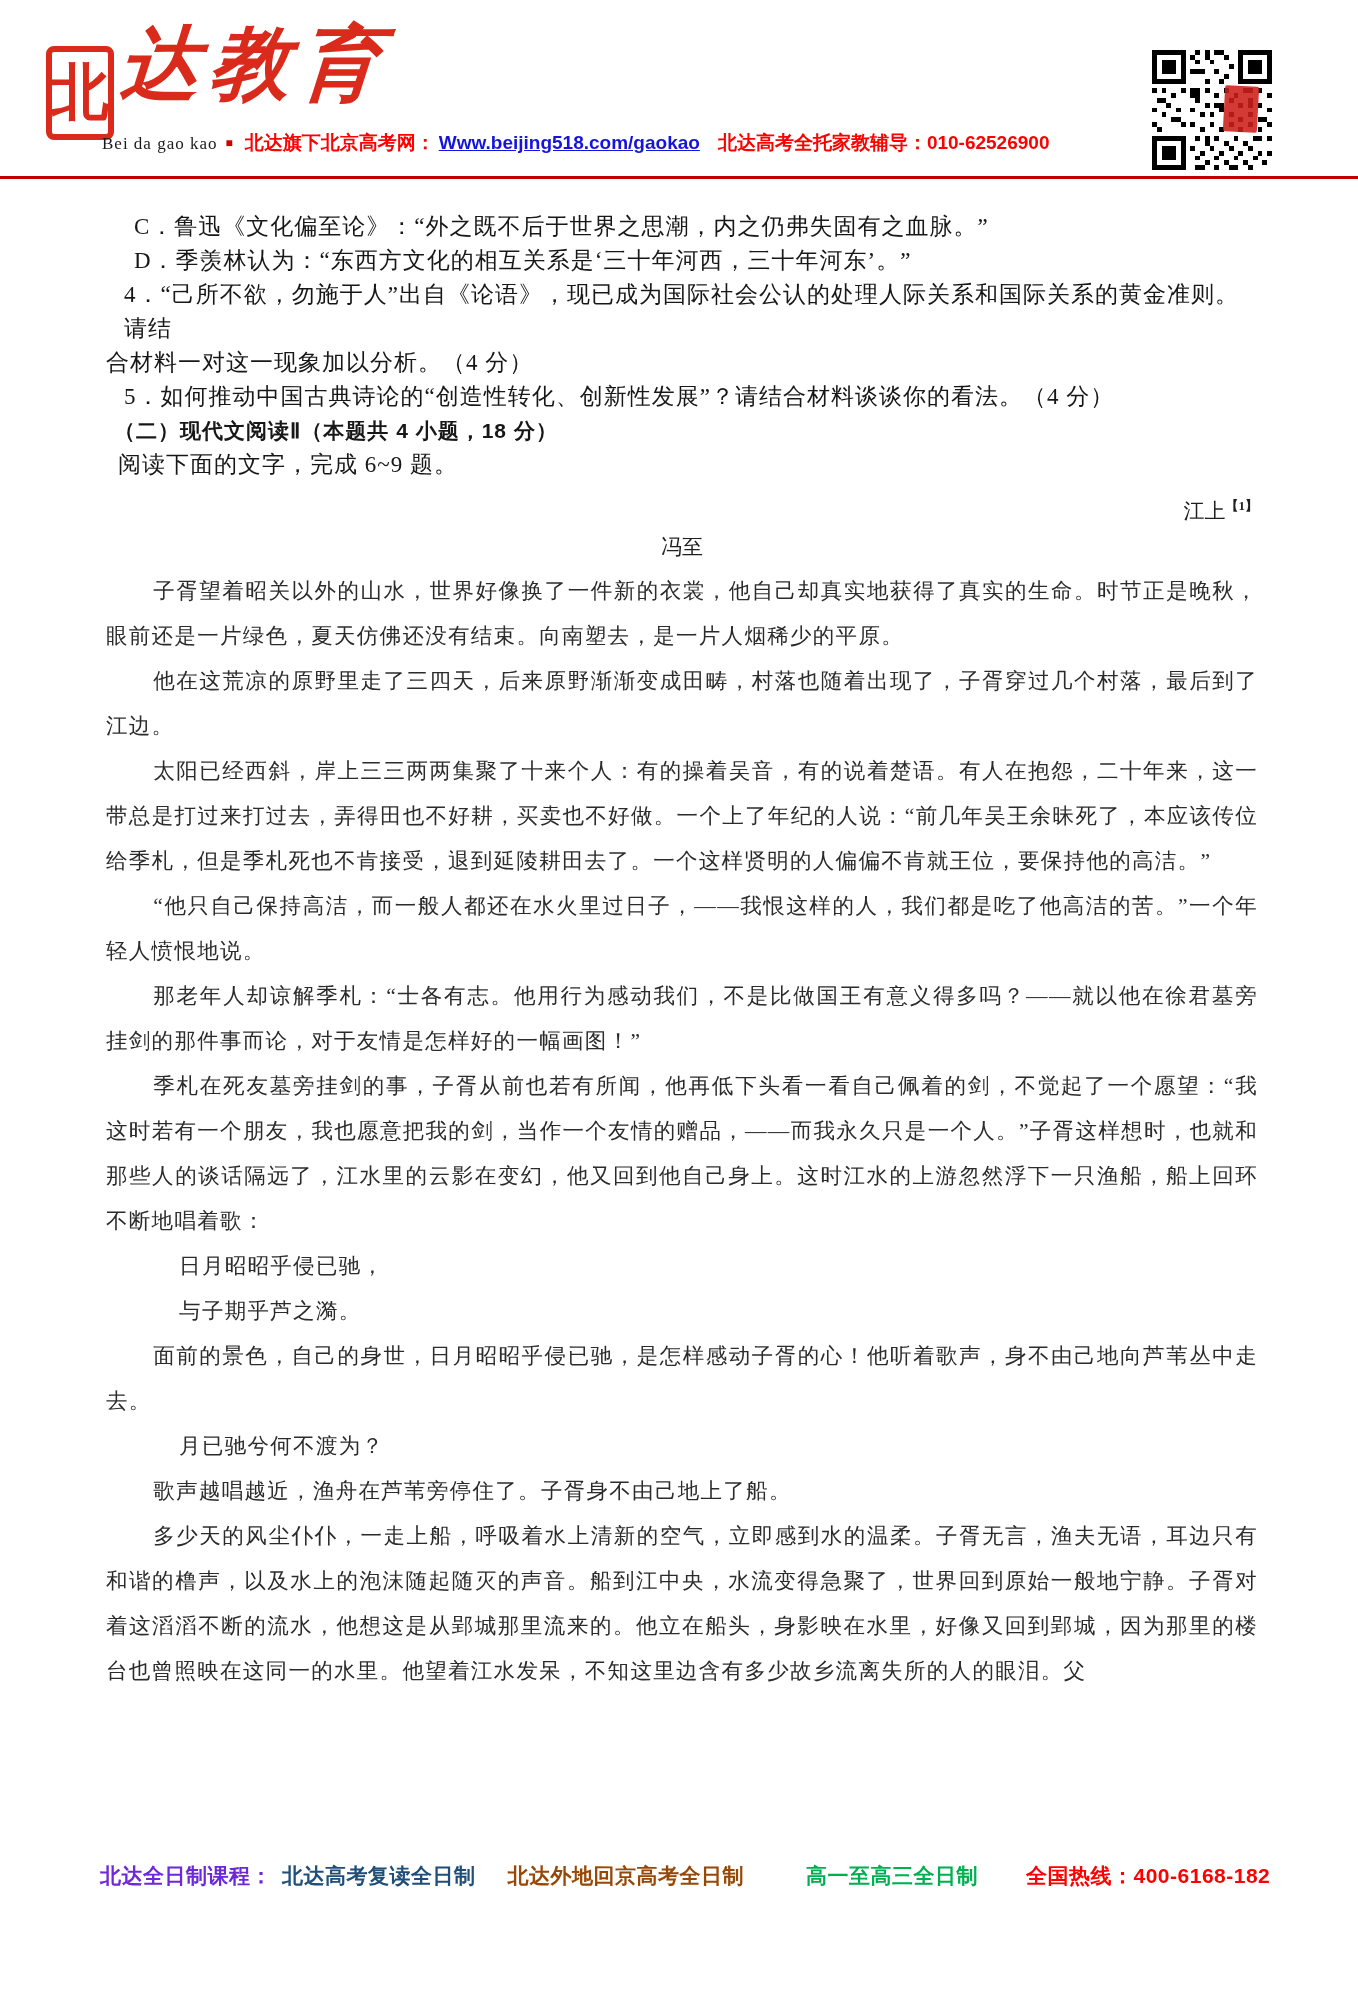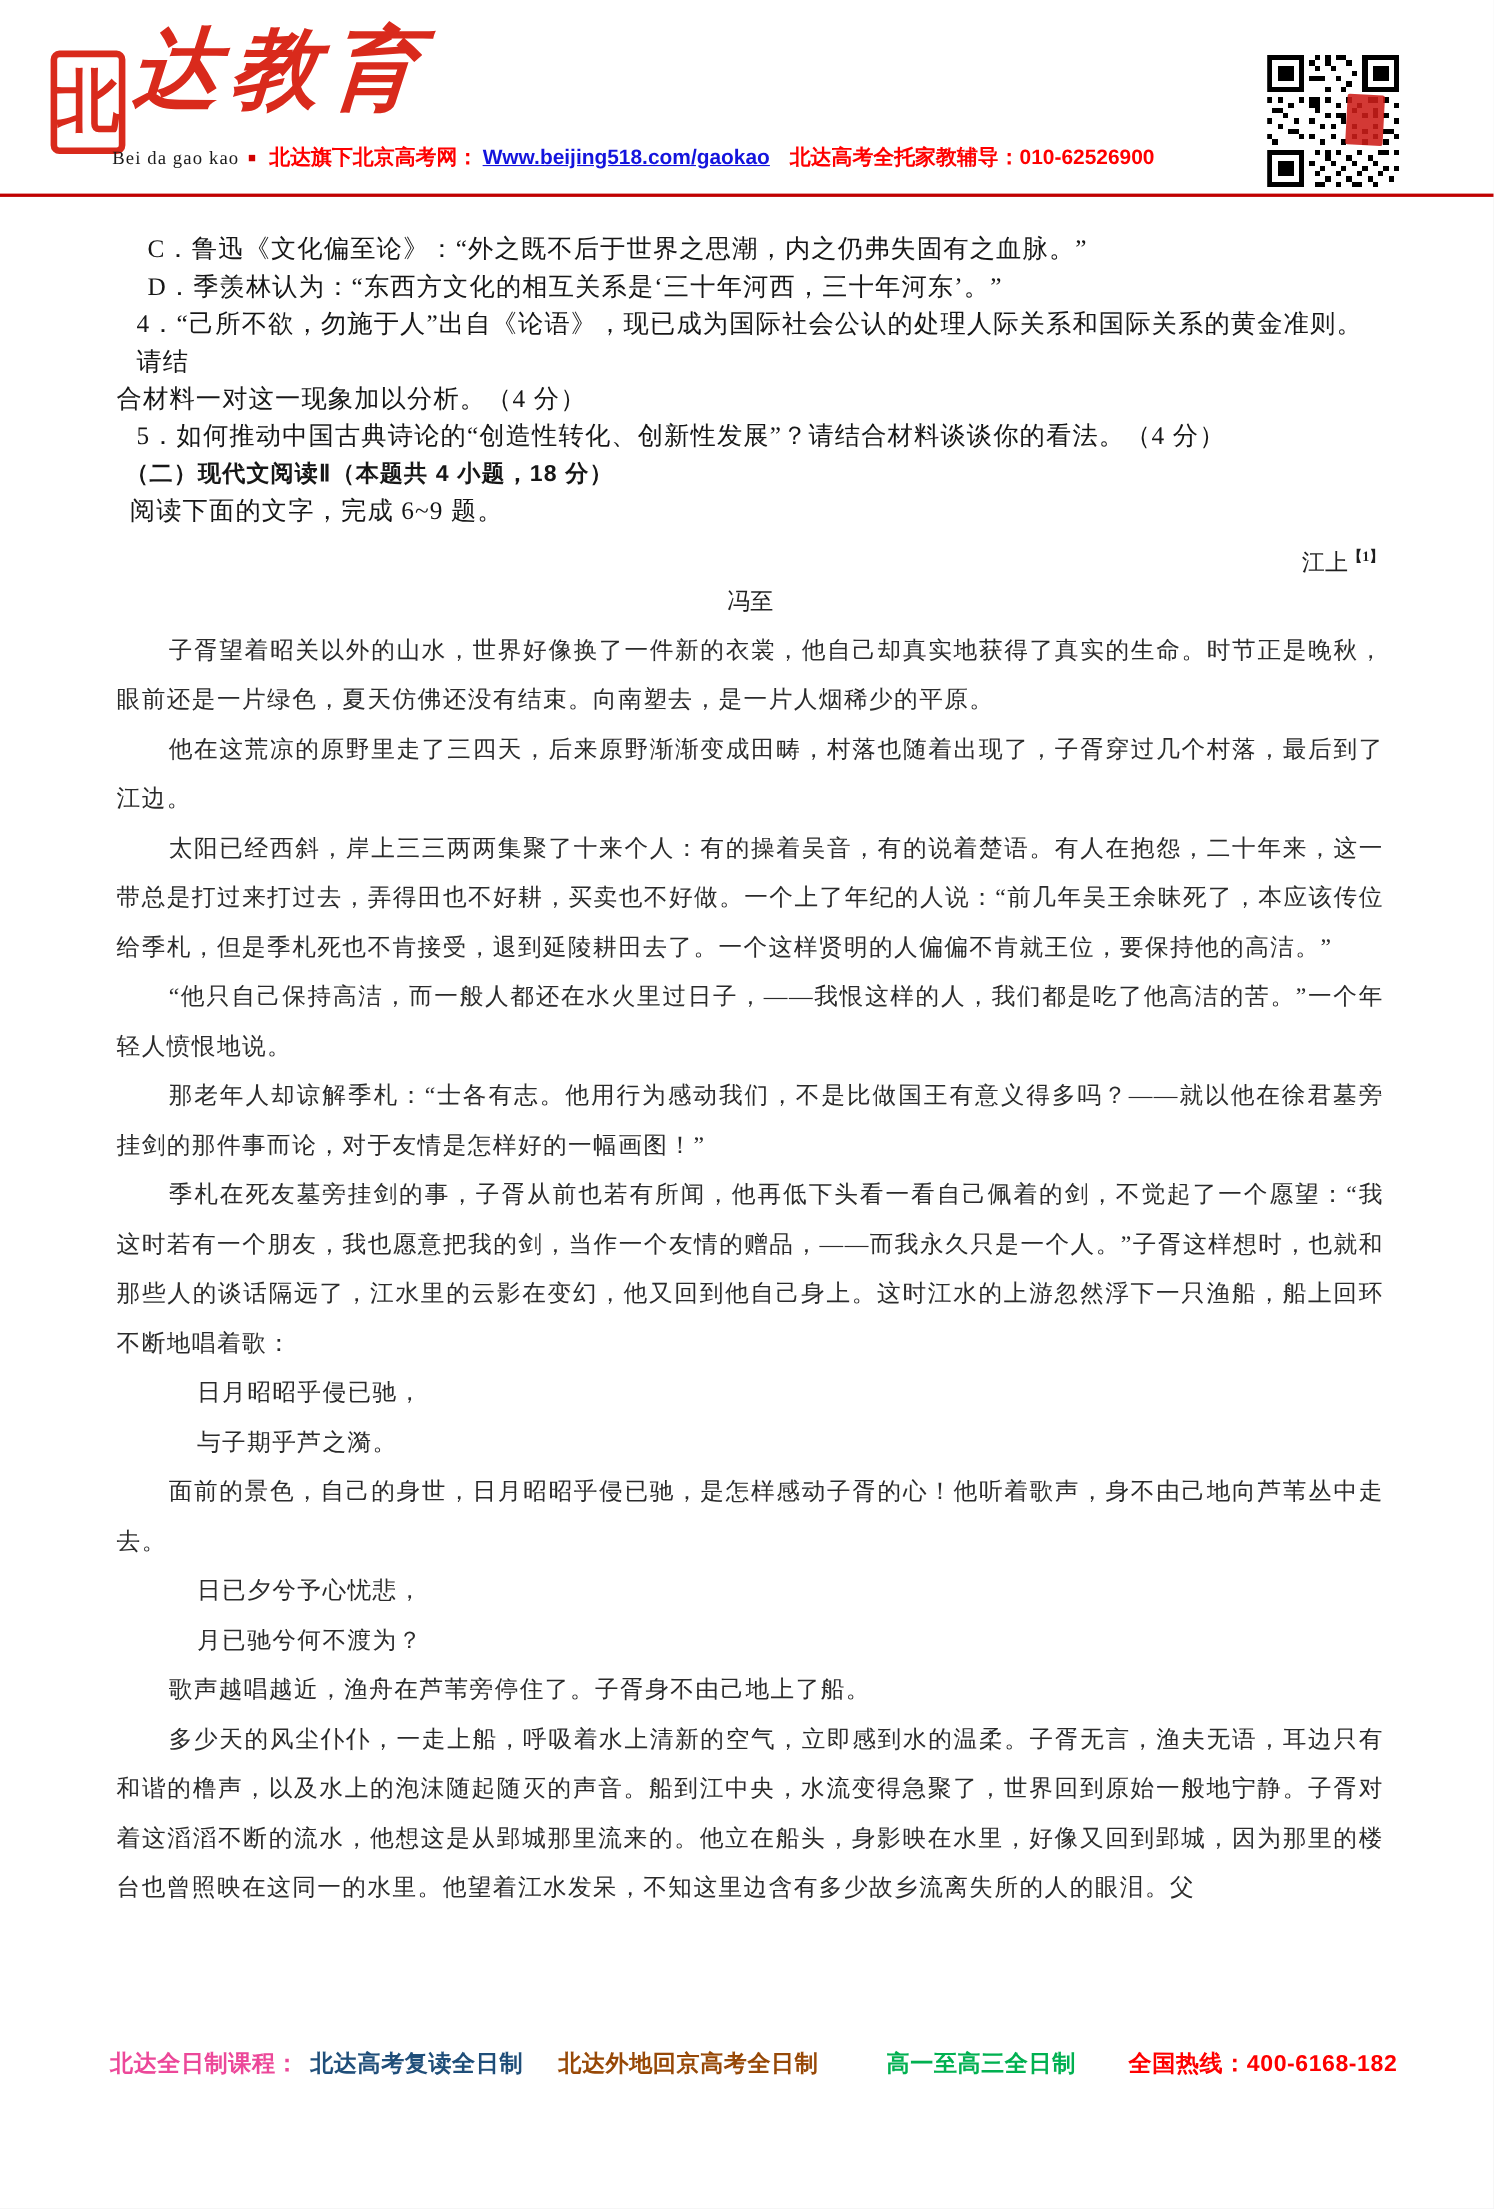--- a/index.html
+++ b/index.html
@@ -54,21 +54,21 @@
 
   .story { margin-top:4px; font-size:21.5px; line-height:45px;
            letter-spacing:1.3px; text-align:justify; color:#2b2b2b; }
   .story p { margin:0; text-indent:2.2em; }
   .story p.verse { text-indent:3.4em; text-align:left; }
 
   
   .footer { position:absolute; left:100px; top:1862px; white-space:nowrap;
             font-family:"Liberation Sans", sans-serif; font-weight:bold;
             font-size:21px; letter-spacing:0.5px; }
-  .f-label   { color:#ec4899; margin-right:10px; }
+  .f-label   { color:#6d28d9; margin-right:10px; }
   .f-item1   { color:#1f4e79; margin-right:32px; }
   .f-item2   { color:#974806; margin-right:62px; }
   .f-item3   { color:#00b050; margin-right:48px; }
   .f-hotline { color:#fe0000; }
 </style>
 </head>
 <body>
 
 <div class="page">
 
@@ -122,21 +122,20 @@
     <div class="story">
       <p>子胥望着昭关以外的山水，世界好像换了一件新的衣裳，他自己却真实地获得了真实的生命。时节正是晚秋，眼前还是一片绿色，夏天仿佛还没有结束。向南塑去，是一片人烟稀少的平原。</p>
       <p>他在这荒凉的原野里走了三四天，后来原野渐渐变成田畴，村落也随着出现了，子胥穿过几个村落，最后到了江边。</p>
       <p>太阳已经西斜，岸上三三两两集聚了十来个人：有的操着吴音，有的说着楚语。有人在抱怨，二十年来，这一带总是打过来打过去，弄得田也不好耕，买卖也不好做。一个上了年纪的人说：“前几年吴王余昧死了，本应该传位给季札，但是季札死也不肯接受，退到延陵耕田去了。一个这样贤明的人偏偏不肯就王位，要保持他的高洁。”</p>
       <p>“他只自己保持高洁，而一般人都还在水火里过日子，——我恨这样的人，我们都是吃了他高洁的苦。”一个年轻人愤恨地说。</p>
       <p>那老年人却谅解季札：“士各有志。他用行为感动我们，不是比做国王有意义得多吗？——就以他在徐君墓旁挂剑的那件事而论，对于友情是怎样好的一幅画图！”</p>
       <p>季札在死友墓旁挂剑的事，子胥从前也若有所闻，他再低下头看一看自己佩着的剑，不觉起了一个愿望：“我这时若有一个朋友，我也愿意把我的剑，当作一个友情的赠品，——而我永久只是一个人。”子胥这样想时，也就和那些人的谈话隔远了，江水里的云影在变幻，他又回到他自己身上。这时江水的上游忽然浮下一只渔船，船上回环不断地唱着歌：</p>
       <p class="verse">日月昭昭乎侵已驰，</p>
       <p class="verse">与子期乎芦之漪。</p>
       <p>面前的景色，自己的身世，日月昭昭乎侵已驰，是怎样感动子胥的心！他听着歌声，身不由己地向芦苇丛中走去。</p>
-      <p class="verse">日已夕兮予心忧悲，</p>
       <p class="verse">月已驰兮何不渡为？</p>
       <p>歌声越唱越近，渔舟在芦苇旁停住了。子胥身不由己地上了船。</p>
       <p>多少天的风尘仆仆，一走上船，呼吸着水上清新的空气，立即感到水的温柔。子胥无言，渔夫无语，耳边只有和谐的橹声，以及水上的泡沫随起随灭的声音。船到江中央，水流变得急聚了，世界回到原始一般地宁静。子胥对着这滔滔不断的流水，他想这是从郢城那里流来的。他立在船头，身影映在水里，好像又回到郢城，因为那里的楼台也曾照映在这同一的水里。他望着江水发呆，不知这里边含有多少故乡流离失所的人的眼泪。父</p>
     </div>
   </div>
 
   <div class="footer">
     <span class="f-label">北达全日制课程：</span><span class="f-item1">北达高考复读全日制</span><span class="f-item2">北达外地回京高考全日制</span><span class="f-item3">高一至高三全日制</span><span class="f-hotline">全国热线：400-6168-182</span>
   </div>
 

